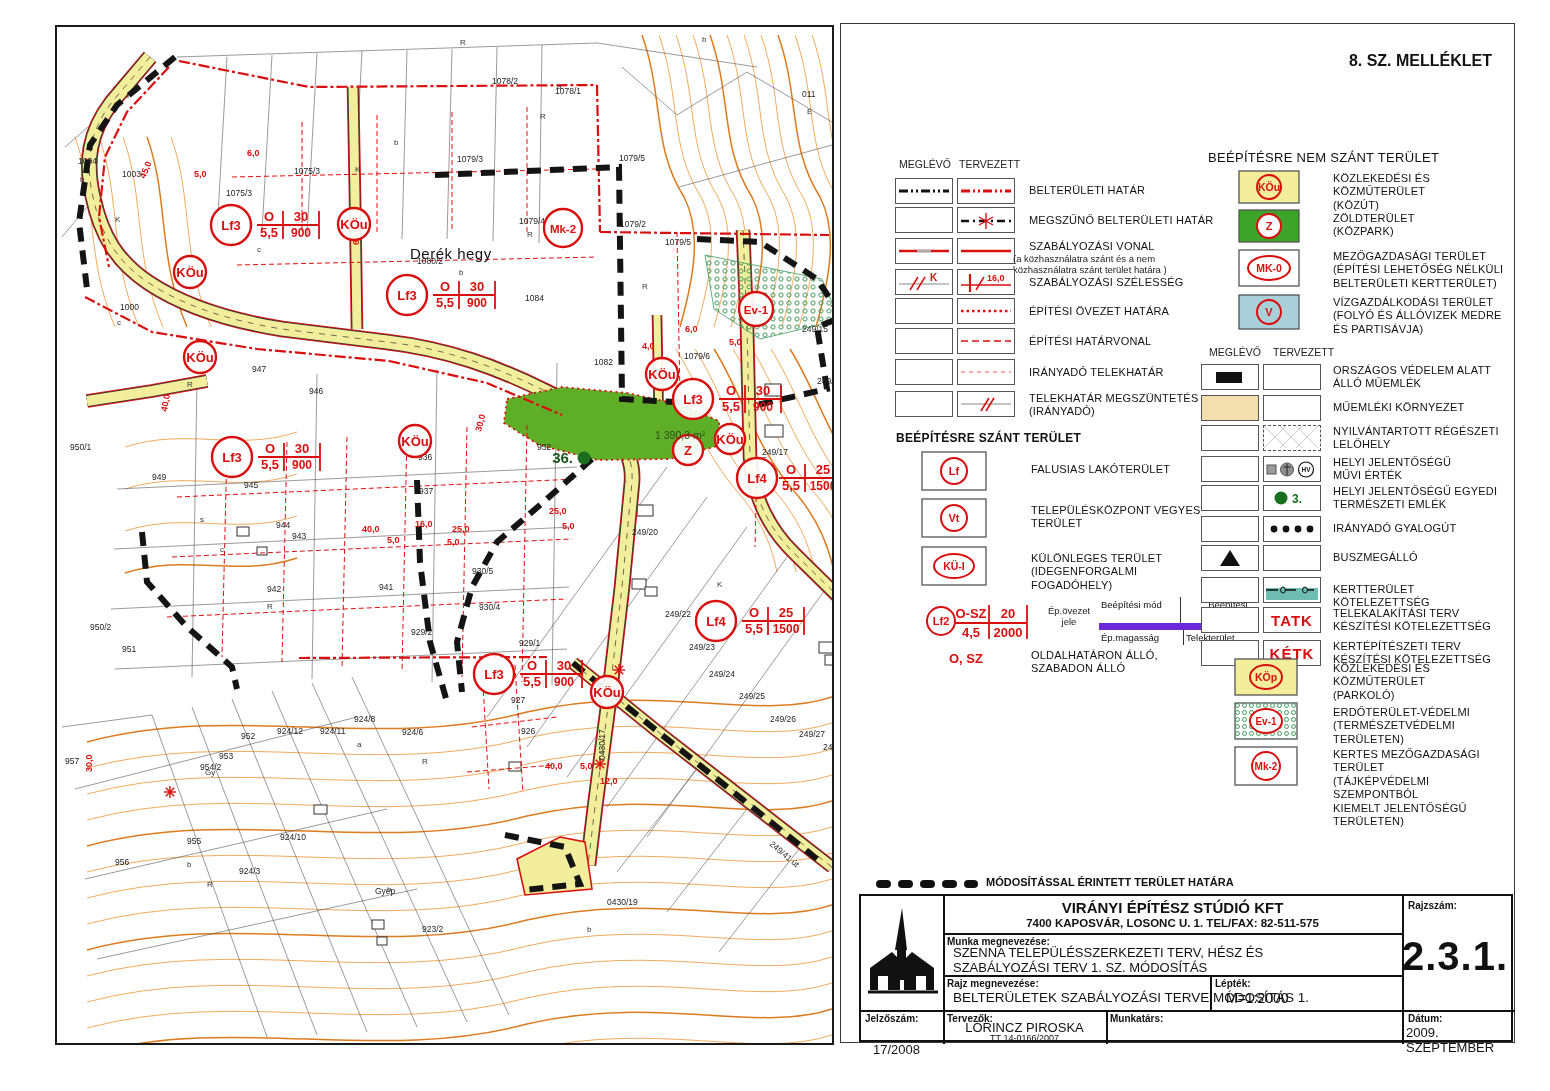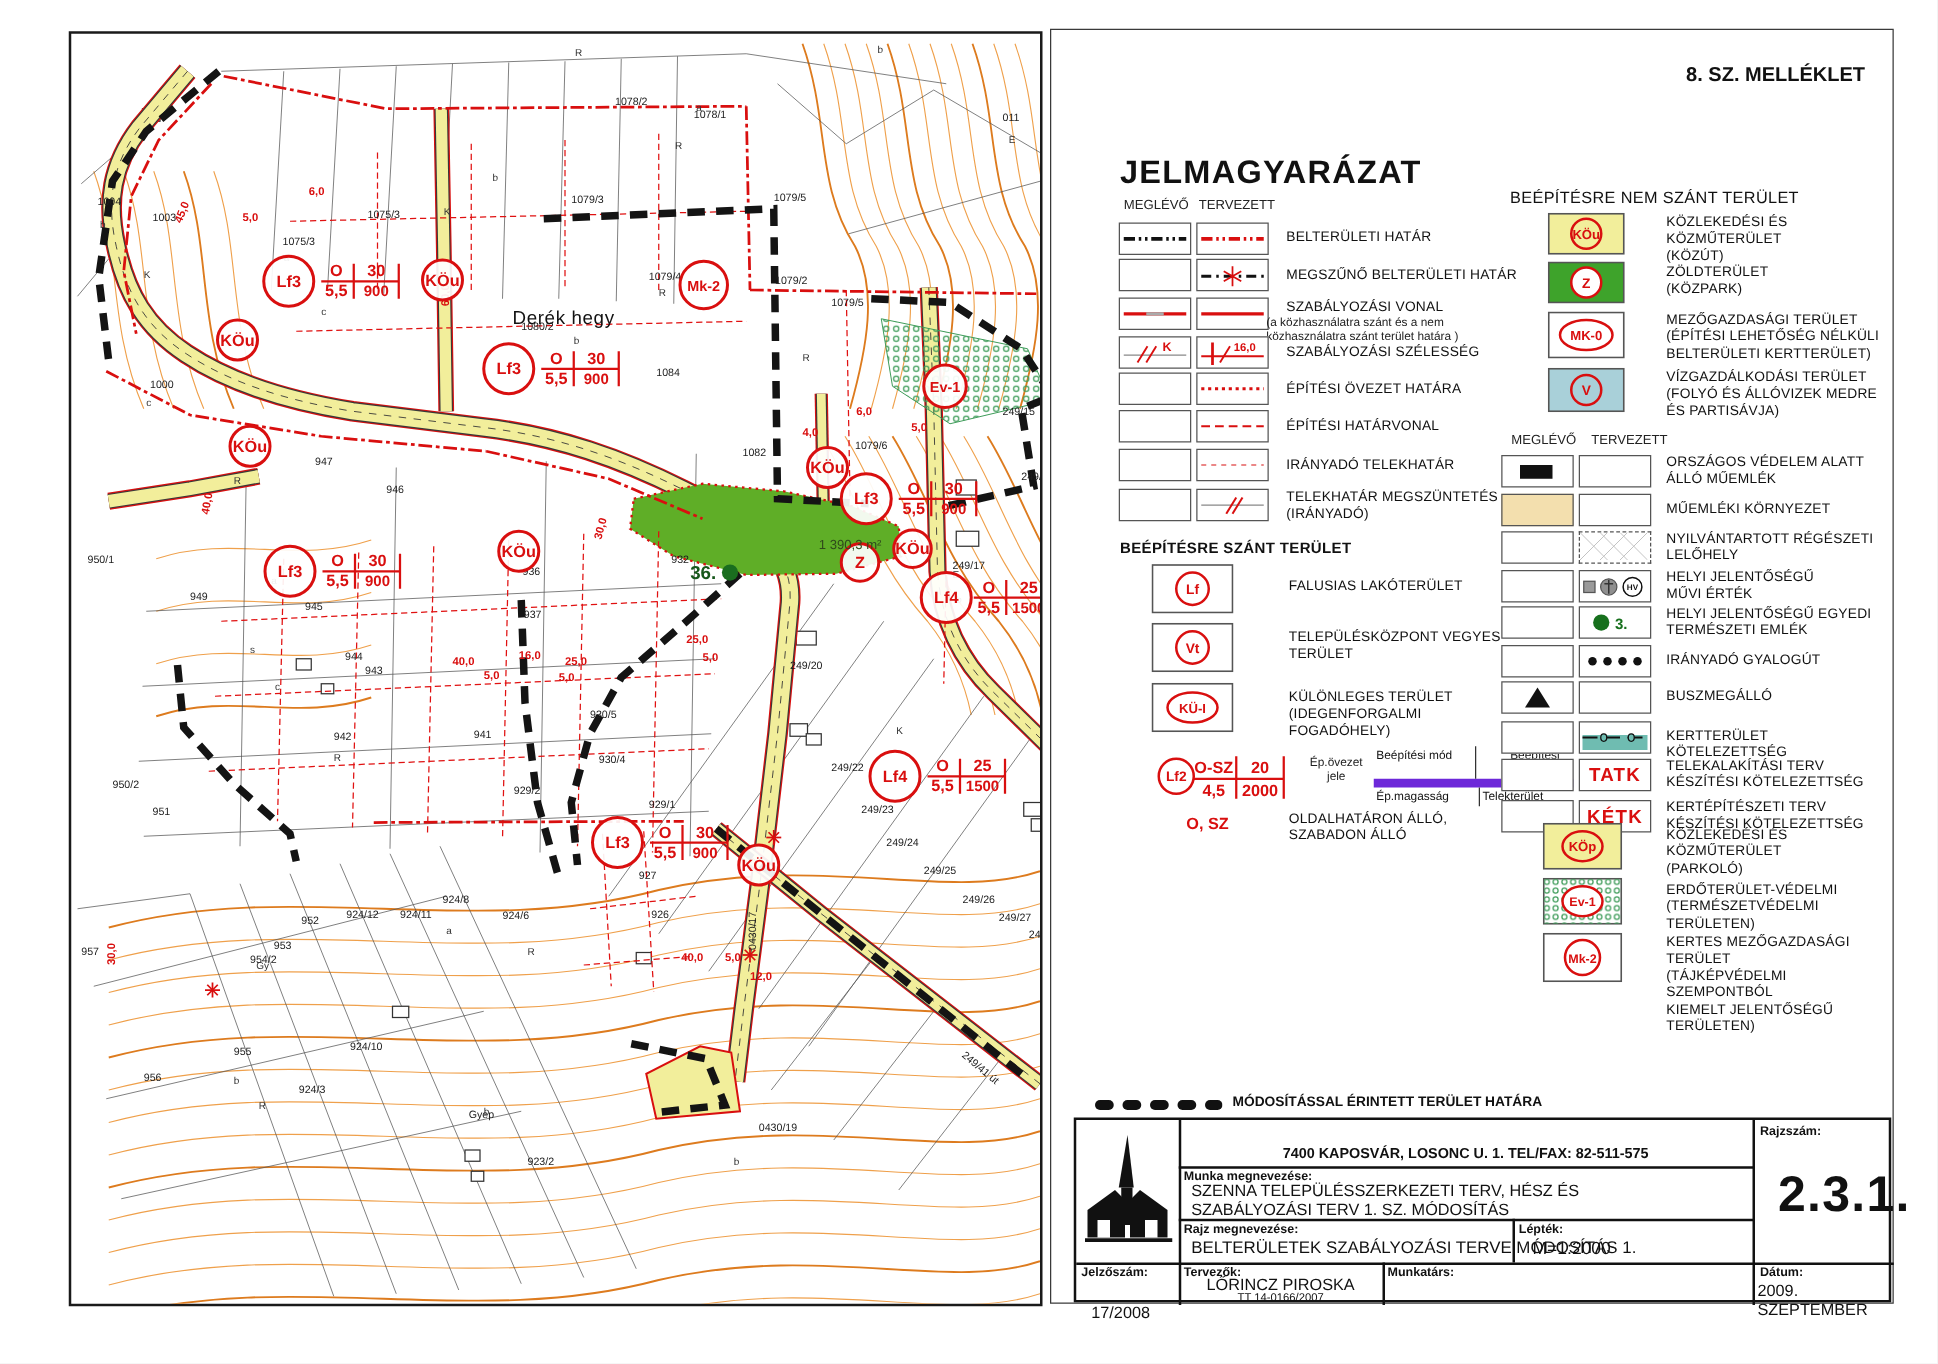--- a/index.html
+++ b/index.html
@@ -438,21 +438,20 @@
           <text x="516" y="436" font-size="15" fill="#17571b" font-family="&quot;Liberation Sans&quot;,sans-serif" font-weight="bold" text-anchor="end">36.</text>
           <circle cx="527" cy="431" r="6.5" fill="#1a6e1f"></circle>
         </g>
     </svg>
   </div>
 
   <div id="panel">
 
     <div id="attachment" class="abs" style="right:22px;top:28px;">8. SZ. MELLÉKLET</div>
 
-    <div id="legend-title" class="abs" style="left:55px;top:98px;">JELMAGYARÁZAT</div>
 
     <div class="abs colhead" style="left:58px;top:134px;">MEGLÉVŐ</div>
     <div class="abs colhead" style="left:118px;top:134px;">TERVEZETT</div>
 
     <div class="abs" style="left:54px;top:154px;width:320px;height:270px;">
 
       <div class="sbox" style="left:0;top:0;">
           <svg width="56" height="24">
             <line x1="3" y1="12" x2="53" y2="12" stroke="#111" stroke-width="3" stroke-dasharray="9 3 2 3 2 3"></line>
           </svg>
@@ -800,24 +799,25 @@
           <polygon points="34,2 39,44 27,44"></polygon>
           <rect x="29" y="44" width="9" height="30"></rect>
           <polygon points="2,62 24,46 32,54 32,84 2,84"></polygon>
           <polygon points="36,54 44,46 66,62 66,84 36,84"></polygon>
           <rect x="10" y="70" width="10" height="14" fill="#fff"></rect>
           <rect x="48" y="70" width="10" height="14" fill="#fff"></rect>
         </g>
         <line x1="0" y1="86" x2="70" y2="86" stroke="#111" stroke-width="3"></line>
       </svg>
 
+      <div class="abs" style="left:82px;top:3px;width:459px;text-align:center;font-weight:bold;font-size:15px;">VIRÁNYI ÉPÍTÉSZ STÚDIÓ KFT</div>
       <div class="abs" style="left:82px;top:21px;width:459px;text-align:center;font-weight:bold;font-size:11.5px;">7400 KAPOSVÁR, LOSONC U. 1. TEL/FAX: 82-511-575</div>
 
       <div class="abs tb-label" style="left:547px;top:4px;">Rajzszám:</div>
-      <div id="tb-number" class="abs" style="left:541px;top:38px;width:113px;text-align:center;padding-left:17px;">2.3.1.</div>
+      <div id="tb-number" class="abs" style="left:541px;top:38px;width:113px;">2.3.1.</div>
 
       <div class="abs tb-label" style="left:86px;top:40px;">Munka megnevezése:</div>
       <div class="abs tb-text ml" style="left:92px;top:50px;line-height:1.13;">SZENNA TELEPÜLÉSSZERKEZETI TERV, HÉSZ ÉS
 SZABÁLYOZÁSI TERV 1. SZ. MÓDOSÍTÁS</div>
 
       <div class="abs tb-label" style="left:86px;top:82px;">Rajz megnevezése:</div>
       <div class="abs tb-text" style="left:92px;top:94px;font-size:13.5px;">BELTERÜLETEK SZABÁLYOZÁSI TERVE MÓDOSÍTÁS 1.</div>
 
       <div class="abs tb-label" style="left:354px;top:82px;">Lépték:</div>
       <div class="abs tb-text" style="left:365px;top:94px;font-size:14px;">M=1:2000</div>

